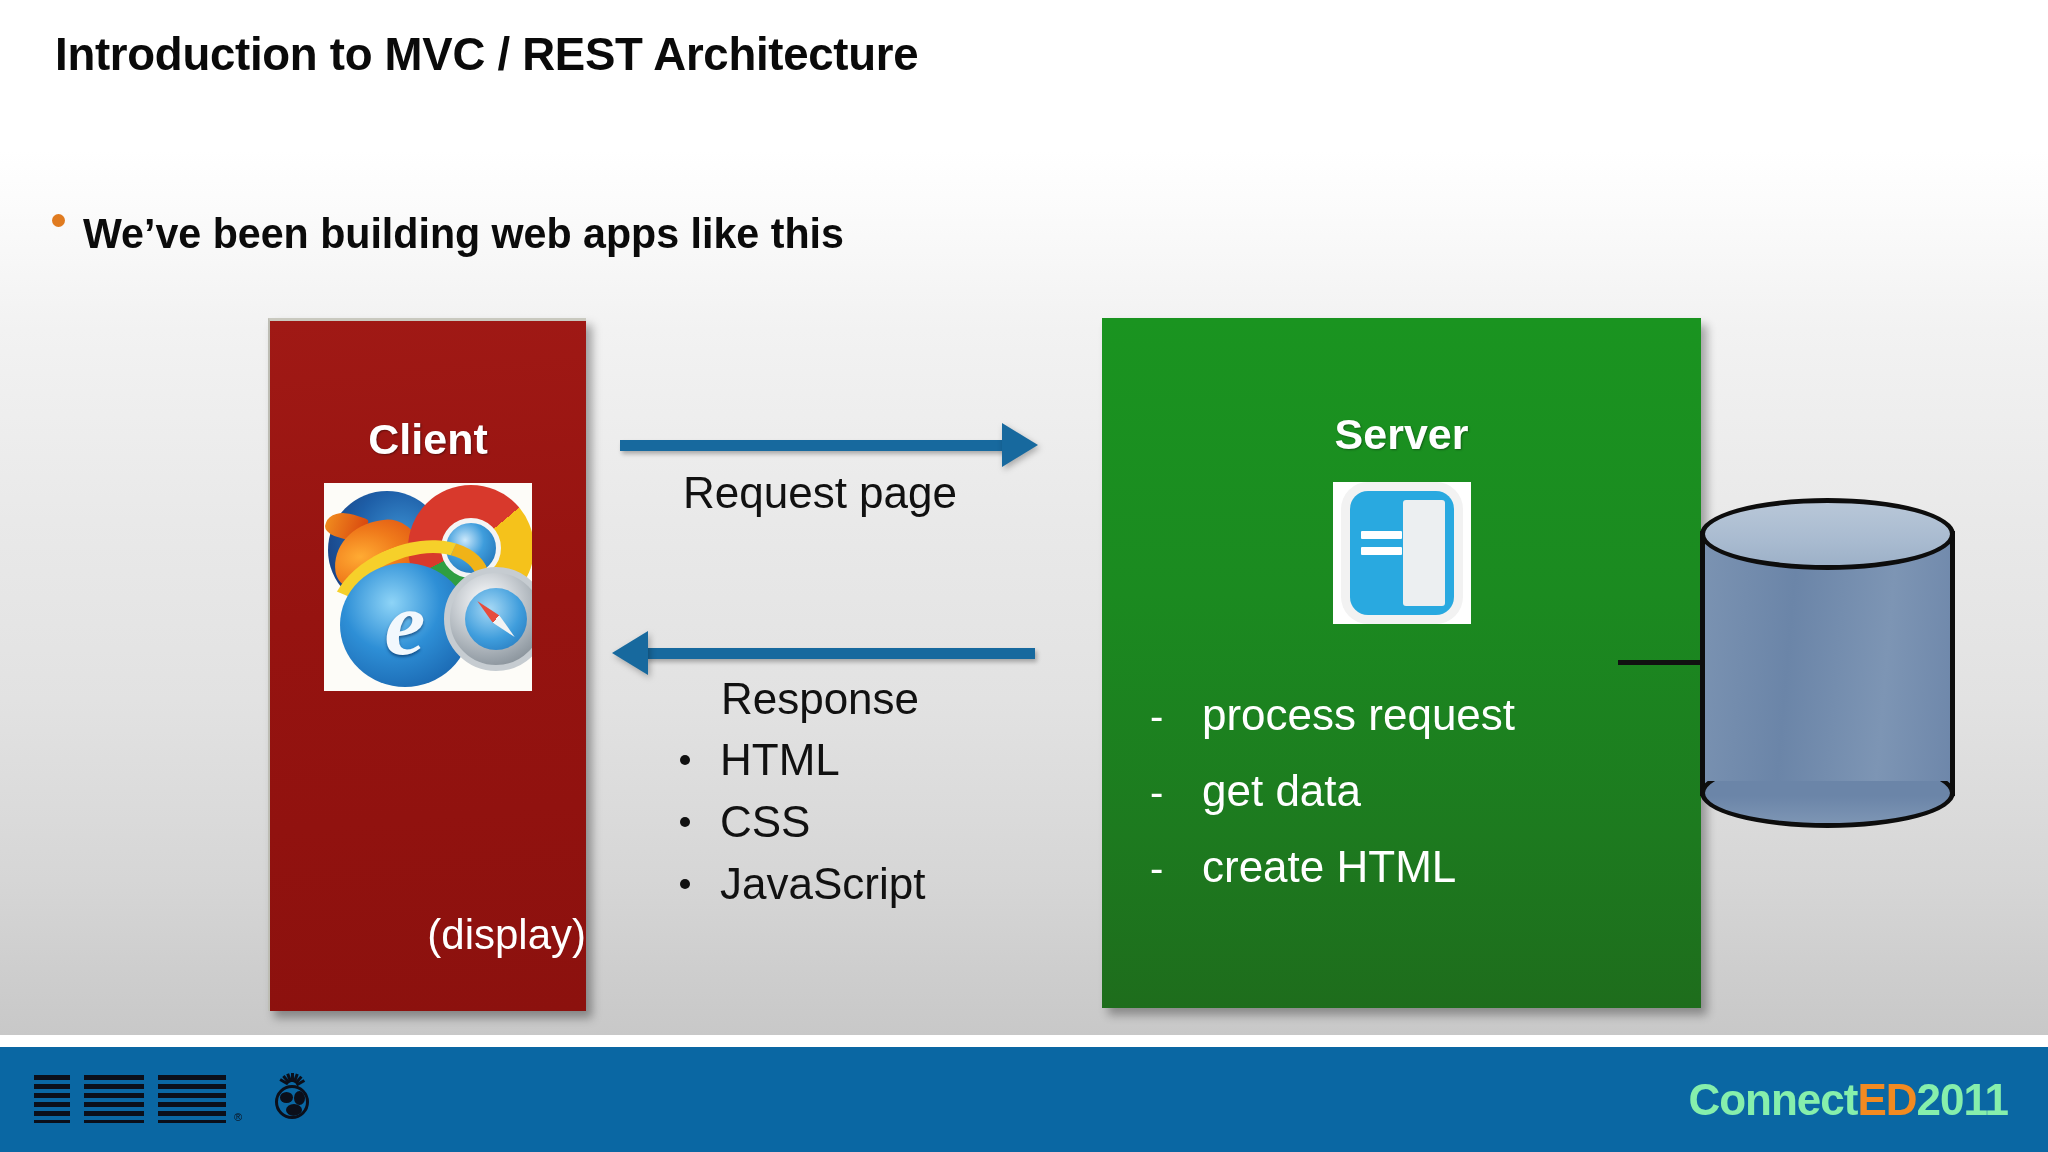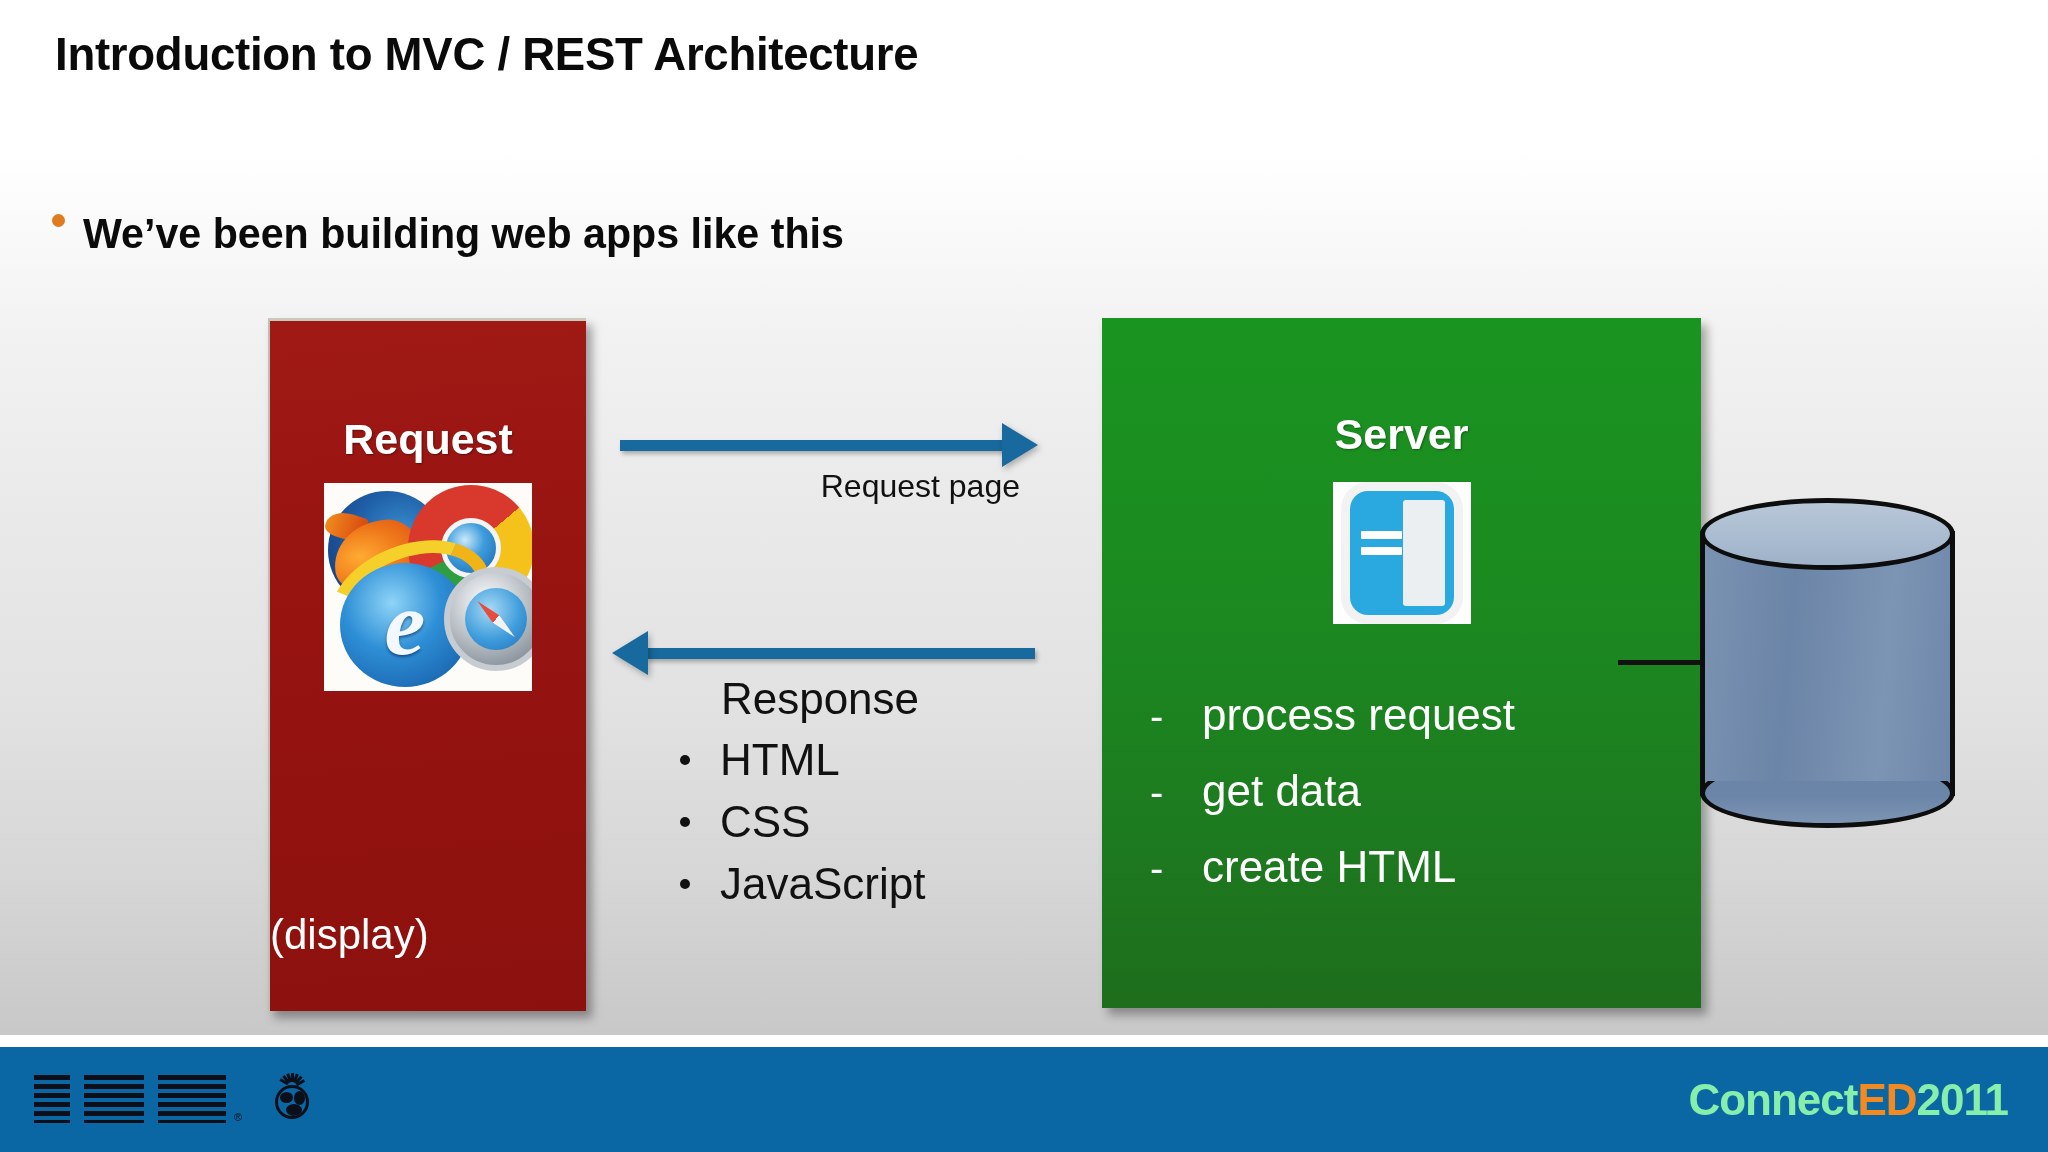--- a/index.html
+++ b/index.html
@@ -135,37 +135,37 @@
     background:radial-gradient(circle at 40% 34%, #a7d9f5 0%, #3f9ddc 55%, #1f6fb5 100%);
   }
   #safari-needle {
     position:absolute; left:50%; top:50%; width:52px; height:10px;
     transform:translate(-50%,-50%) rotate(44deg);
     background:linear-gradient(90deg,#e74c3c 0 50%, #f3f3f3 50% 100%);
     clip-path:polygon(0 50%, 50% 0, 100% 50%, 50% 100%);
   }
   #client-display {
     position:absolute; bottom:52px; left:0; width:100%;
-    text-align:left; color:#ffffff; font-size:42px;
+    text-align:right; color:#ffffff; font-size:42px;
   }
 
   
   .arrow-line { position:absolute; height:11px; background:#17699e;
                 box-shadow:2px 3px 4px rgba(0,0,0,0.28); }
   .arrow-head { position:absolute; width:0; height:0; }
   #arrow-req-line { left:620px; top:440px; width:390px; }
   #arrow-req-head {
     left:1002px; top:423px;
     border-top:22px solid transparent; border-bottom:22px solid transparent;
     border-left:36px solid #17699e;
     filter:drop-shadow(2px 3px 3px rgba(0,0,0,0.28));
   }
   #label-request {
     position:absolute; left:620px; top:468px; width:400px;
-    text-align:right; font-size:32px; color:#111;
+    text-align:center; font-size:44px; color:#111;
   }
   #arrow-res-line { left:645px; top:648px; width:390px; }
   #arrow-res-head {
     left:612px; top:631px;
     border-top:22px solid transparent; border-bottom:22px solid transparent;
     border-right:36px solid #17699e;
     filter:drop-shadow(2px 3px 3px rgba(0,0,0,0.28));
   }
   #label-response {
     position:absolute; left:620px; top:674px; width:400px;
@@ -308,21 +308,21 @@
 <div id="slide">
 
   <div id="title">Introduction to MVC / REST Architecture</div>
 
   <div id="bullet-row">
     <span id="bullet-dot"></span>
     <span id="bullet-text">We’ve been building web apps like this</span>
   </div>
 
   <div id="client-box">
-    <div id="client-title">Request</div>
+    <div id="client-title">Client</div>
 
     <div id="browser-img">
       <div class="br" id="ff">
         <div id="ff-tail"></div>
         <div id="ff-fox"></div>
       </div>
       <div class="br" id="chrome">
         <div id="chrome-in"></div>
       </div>
       <div id="ie-ring"></div>

